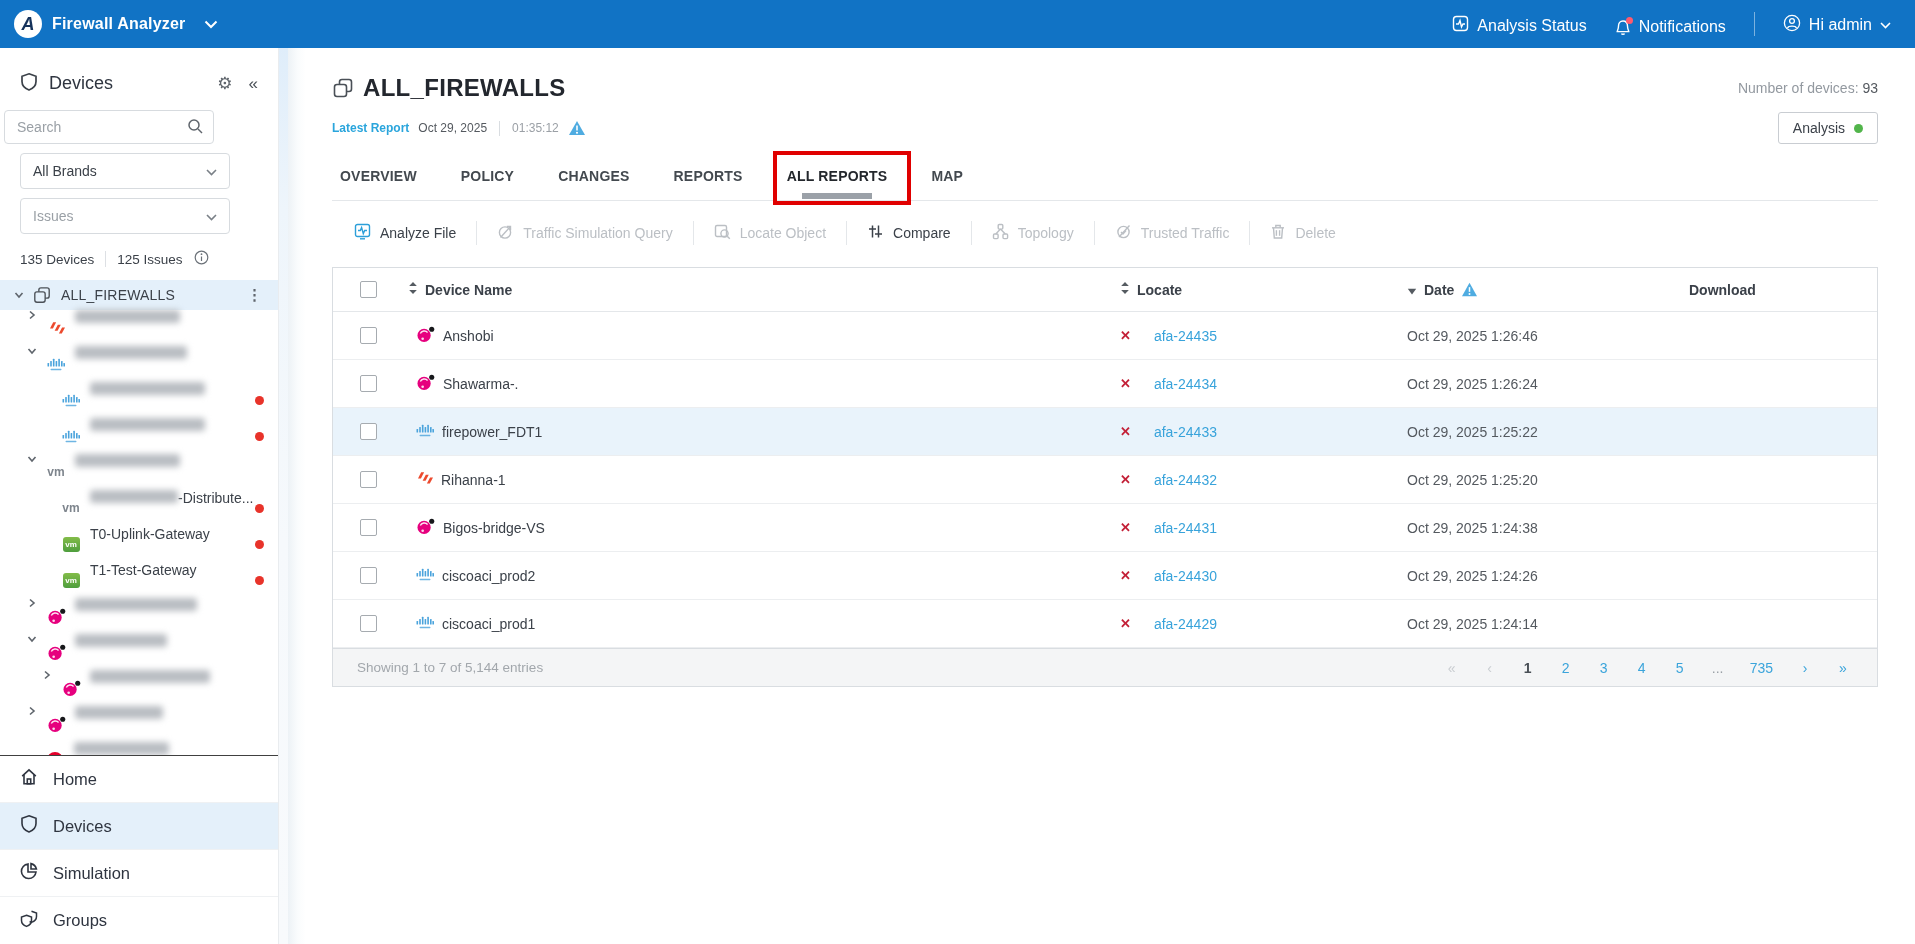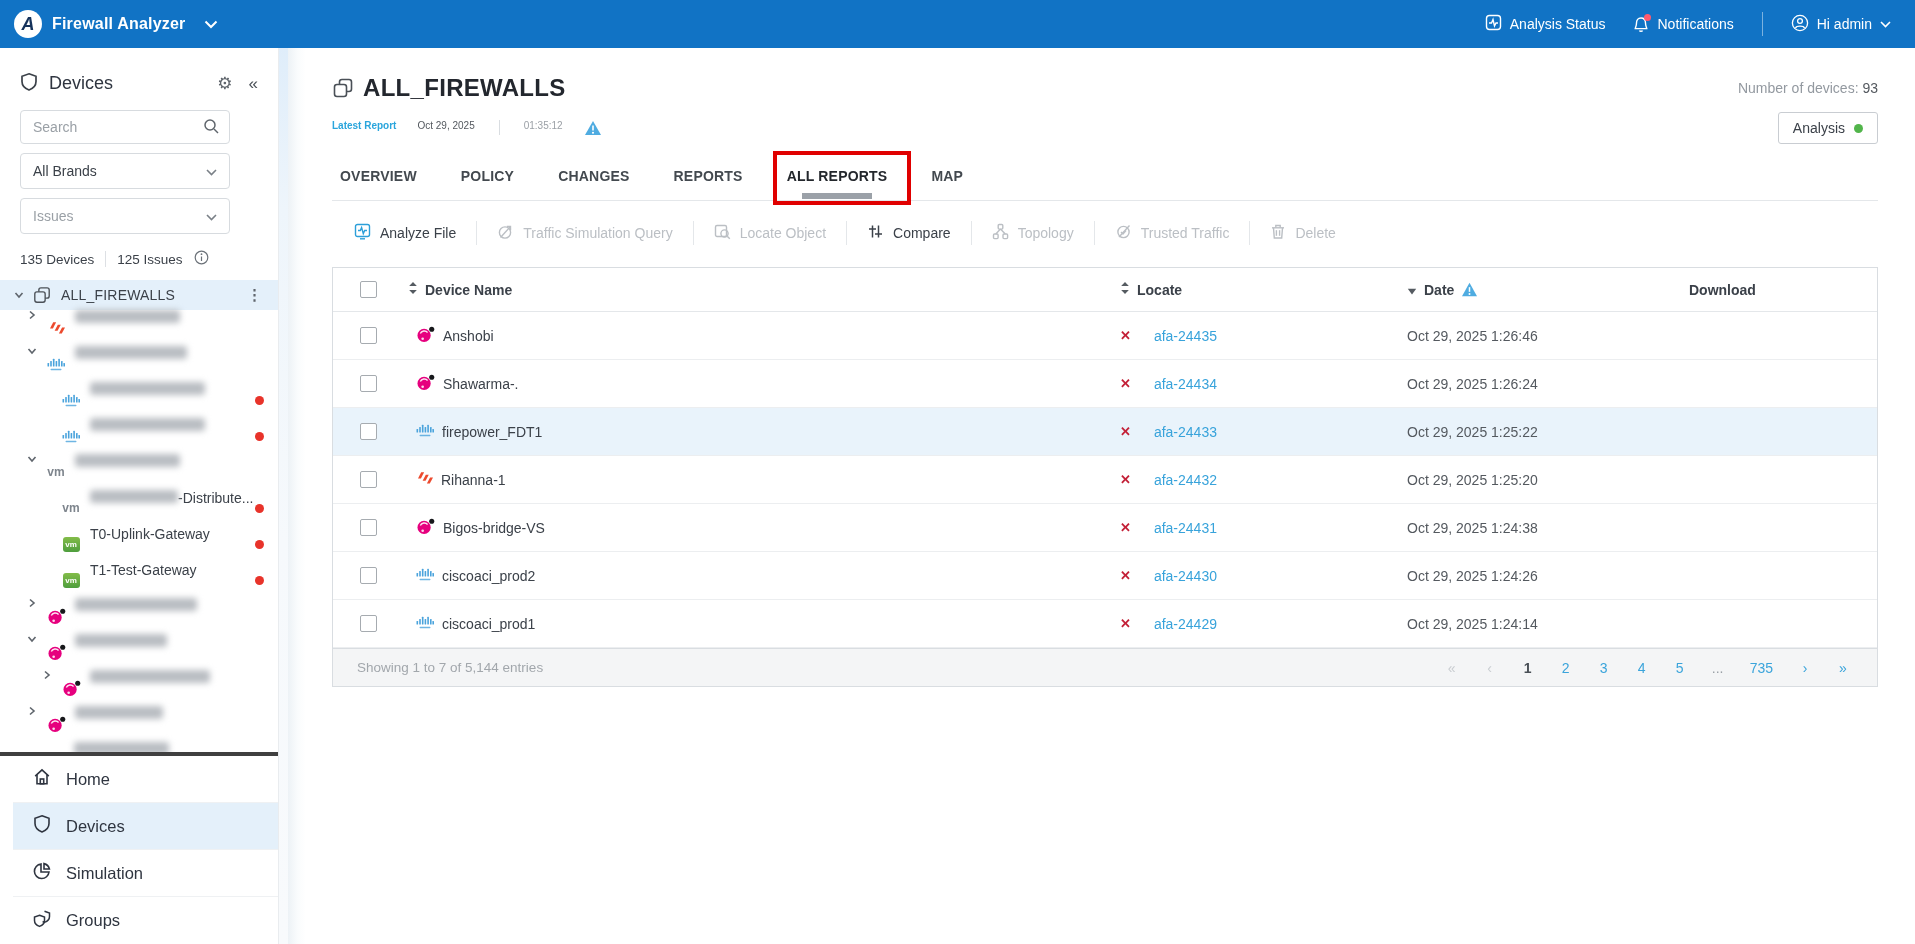--- a/index.html
+++ b/index.html
@@ -4,39 +4,39 @@
 <style>
   * { margin:0; padding:0; box-sizing:border-box; }
   html,body { width:1915px; height:944px; overflow:hidden; }
   body { font-family:"Liberation Sans",sans-serif; background:#fff; color:#3B4149; font-size:14px; }
 
   
   .topbar { height:48px; background:#1173C5; display:flex; align-items:center; padding:0 24px 0 14px; color:#fff; }
   .logo { width:28px; height:28px; border-radius:50%; background:#fff; color:#15325B; font-weight:800; font-size:18px; font-style:italic; display:flex; align-items:center; justify-content:center; }
   .app-title { font-size:16px; font-weight:700; margin-left:10px; letter-spacing:.2px; }
   .topbar-chev { margin-left:18px; display:flex; }
-  .topbar-right { margin-left:auto; display:flex; align-items:center; gap:28px; font-size:14px; }
+  .topbar-right { margin-left:auto; display:flex; align-items:flex-end; gap:28px; font-size:16px; }
   .topbar-item { display:flex; align-items:center; gap:8px; cursor:pointer; }
   .topbar-divider { width:1px; height:24px; background:rgba(255,255,255,.45); }
   .bell-wrap { position:relative; display:flex; }
   .bell-dot { position:absolute; top:-2px; right:-2px; width:7px; height:7px; border-radius:50%; background:#FF5A6E; }
 
   
   .content { display:flex; height:896px; }
   .sidebar { width:278px; background:#fff; display:flex; flex-direction:column; }
   .gutter { width:10px; background:linear-gradient(180deg,#DFEDFA 0,#EEF5FB 18%,#F6F9FC 55%,#F8FAFC 100%); border-left:1px solid #E9ECEF; }
   .main { flex:1; position:relative; padding:0 37px 0 44px; background:linear-gradient(90deg,#EDF2F6 0,#FAFCFD 10px,#fff 18px); }
 
   
   .side-head { display:flex; align-items:center; padding:24px 20px 0 19px; }
   .side-head .panel-title { font-size:18px; color:#2F3540; margin-left:10px; }
   .side-head-actions { margin-left:auto; display:flex; align-items:center; gap:16px; color:#5F656C; }
   .gear { font-size:17px; line-height:1; cursor:pointer; }
   .collapse { font-size:17px; line-height:1; cursor:pointer; color:#4A5057; }
-  .side-search { margin:15px 0 0 20px; position:relative; width:210px; }
+  .side-search { margin:15px 0 0 4px; position:relative; width:210px; }
   .side-search input { width:210px; height:34px; border:1px solid #D7DBDF; border-radius:4px; padding:0 34px 0 12px; font-size:14px; color:#3B4149; font-family:inherit; outline:none; }
   .side-search input::placeholder { color:#9AA0A6; }
   .side-search .mag { position:absolute; right:10px; top:8px; }
   .side-select { margin:9px 0 0 20px; width:210px; height:36px; border:1px solid #D7DBDF; border-radius:4px; display:flex; align-items:center; padding:0 12px; cursor:pointer; }
   .side-select .sel-label { font-size:14px; color:#3B4149; }
   .side-select .sel-label.placeholder { color:#9AA0A6; }
   .side-select .caret { margin-left:auto; }
   .side-stats { margin:16px 0 0 20px; display:flex; align-items:center; gap:11px; font-size:13.5px; color:#3B4149; }
   .stat-div { width:1px; height:16px; background:#DDE0E4; }
 
@@ -48,32 +48,32 @@
   .tree-row .chev { display:flex; margin-right:9px; }
   .tree-row .ticon { display:flex; align-items:center; justify-content:center; width:20px; margin-right:9px; flex:none; }
   .blur-label { height:13px; border-radius:3px; background:#B9BDC2; filter:blur(3px); }
   .alert-dot { position:absolute; right:14px; top:14px; width:9px; height:9px; border-radius:50%; background:#E8332A; }
   .pl1 { padding-left:27px; } .pl2 { padding-left:61px; } .pl2c { padding-left:42px; } .plf5 { padding-left:45px; }
   .vm-text { font-size:12px; color:#7E858D; font-weight:700; }
   .vm-green { width:17px; height:15px; background:linear-gradient(180deg,#83BC49,#4E9E3D); border-radius:3px; color:#fff; font-size:8px; font-weight:700; display:flex; align-items:center; justify-content:center; }
   .f5-icon { width:16px; height:16px; border-radius:50%; background:#E4002B; color:#fff; font-size:8px; font-weight:700; font-style:italic; display:flex; align-items:center; justify-content:center; }
   .trunc { white-space:nowrap; }
 
-  .side-nav { border-top:4px solid #404040;padding-left:13px; }
+  .side-nav { border-top:1px solid #404040; }
   .nav-row { height:47px; display:flex; align-items:center; padding-left:19px; gap:14px; font-size:16.5px; color:#2F3540; border-bottom:1px solid #EFF1F3; cursor:pointer; }
   .nav-row:last-child { border-bottom:none; }
   .nav-row.active { background:#E4F0FA; }
 
   
   .page-head { padding-top:26px; display:flex; align-items:center; height:54px; }
   .page-title { font-size:24px; font-weight:700; color:#23272E; margin-left:9px; letter-spacing:.3px; }
   .num-devices { margin-left:auto; font-size:14px; color:#9399A0; }
   .num-devices b { color:#54595F; font-weight:400; }
   .sub-head { margin-top:10px; display:flex; align-items:center; height:32px; }
-  .latest { display:flex; align-items:flex-start; gap:21px; font-size:10px; }
+  .latest { display:flex; align-items:center; gap:9px; font-size:12px; }
   .latest-label { color:#2AA5DC; font-weight:700; cursor:pointer; }
   .latest-date { color:#54595F; }
   .vdiv { width:1px; height:15px; background:#D9DDE1; margin:0 3px; }
   .latest-time { color:#9BA0A6; }
   .analysis-btn { margin-left:auto; height:32px; padding:0 14px; background:#fff; border:1px solid #C9CDD2; border-radius:3px; font-size:14px; color:#3B4149; display:flex; align-items:center; gap:9px; cursor:pointer; font-family:inherit; }
   .green-dot { width:9px; height:9px; border-radius:50%; background:#52B54B; }
 
   
   .tabs { margin-top:8px; display:flex; border-bottom:1px solid #E4E7EA; height:49px; }
   .tab { padding:0 22px; display:flex; align-items:center; font-size:14px; font-weight:700; color:#43494F; letter-spacing:.2px; position:relative; cursor:pointer; }

